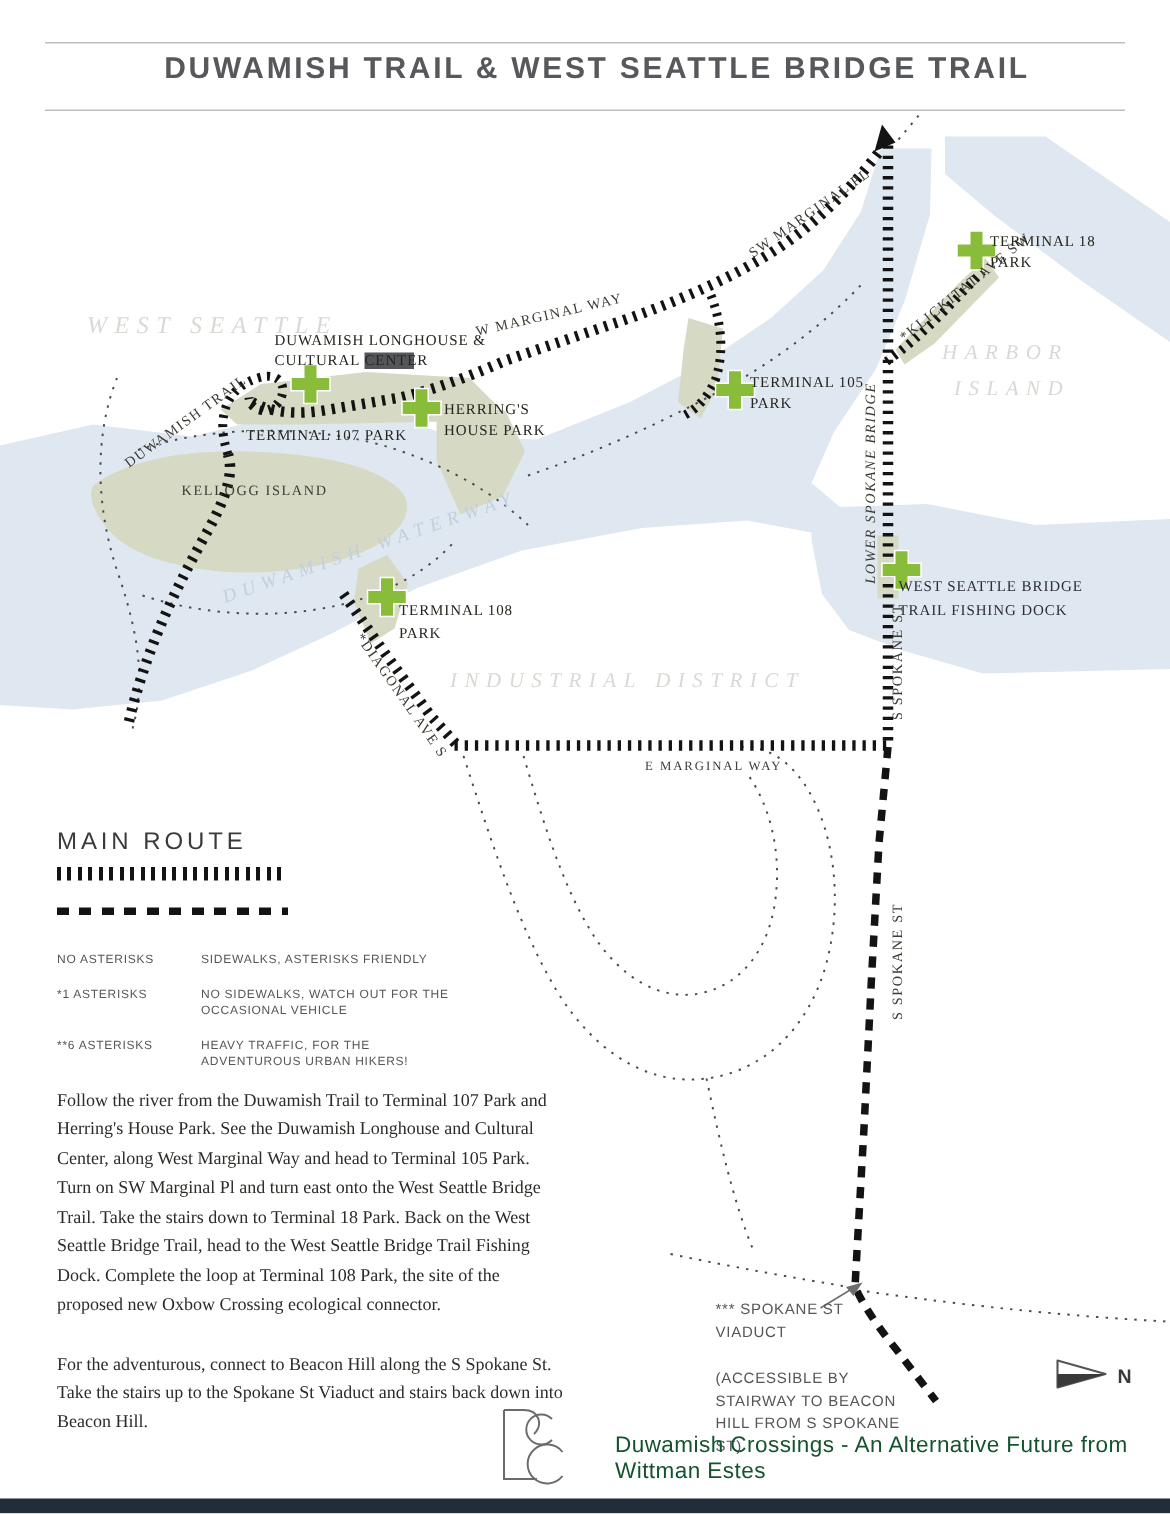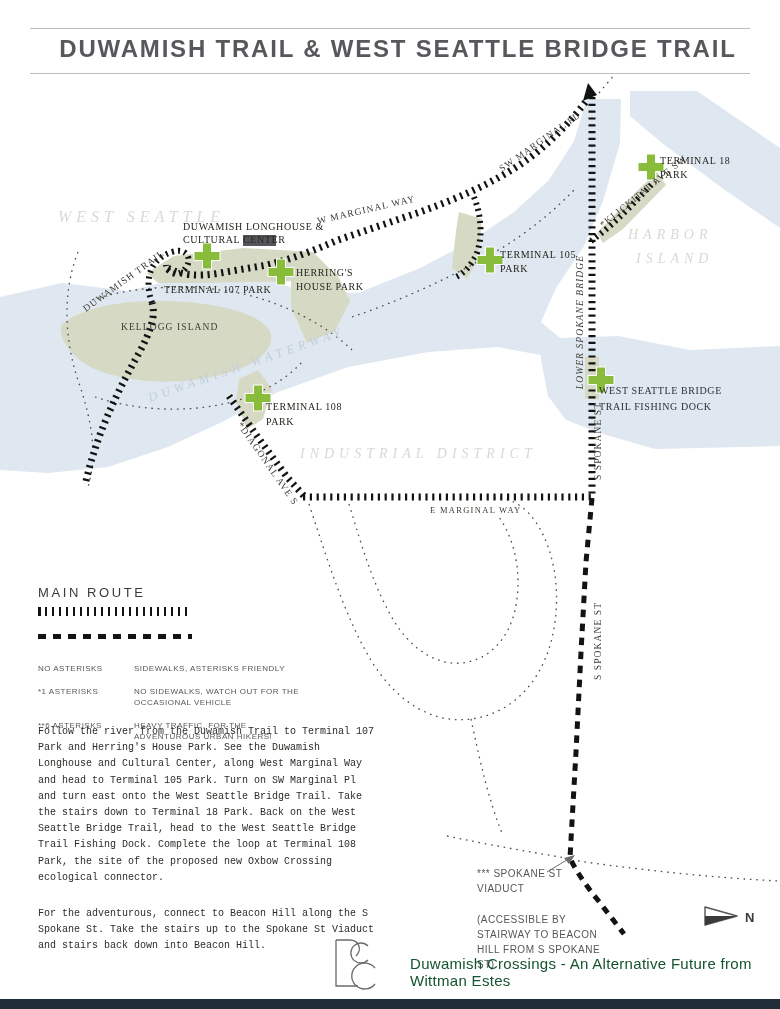--- a/index.html
+++ b/index.html
@@ -3,21 +3,21 @@
 <meta charset="utf-8">
 <style>
   html,body{margin:0;padding:0;background:#e9e9e9;}
   .page{position:relative;width:780px;height:1009px;background:#ffffff;overflow:hidden;
         font-family:"Liberation Sans",sans-serif;}
   .map-svg{position:absolute;left:0;top:0;}
 
   
   .rule{position:absolute;left:30px;right:30px;height:1px;background:#bdbdbd;}
   .page-title{position:absolute;left:16px;right:0;top:35px;text-align:center;
-    font-size:24px;font-weight:bold;letter-spacing:1.8px;color:#57585b;}
+    font-size:20px;font-weight:bold;letter-spacing:1.8px;color:#57585b;}
 
   
   .water{fill:#dfe7f0;stroke:none;}
   .park{fill:#d6dac4;stroke:none;}
   .tie{fill:none;stroke:#131313;stroke-width:7;stroke-dasharray:2.2 4.6;}
   .tie-sm{fill:none;stroke:#131313;stroke-width:6;stroke-dasharray:2 4.2;}
   .dash{fill:none;stroke:#131313;stroke-width:5;stroke-dasharray:7.5 6.5;}
   .dot{fill:none;stroke:#4a4a4a;stroke-width:1.3;stroke-dasharray:1.6 4.8;}
   .thin{fill:none;stroke:#6d6d6d;stroke-width:1;}
   text{font-family:"Liberation Serif",serif;}
@@ -27,32 +27,32 @@
   .lbl-road{font-size:9.5px;letter-spacing:1.1px;fill:#3c3c34;}
   .lbl-road-i{font-size:9.5px;letter-spacing:1.1px;fill:#3c3c34;font-style:italic;}
   .lbl-road-sm{font-size:8.5px;letter-spacing:1.3px;fill:#3c3c34;}
   .lbl-park{font-size:10px;letter-spacing:.6px;fill:#26261f;}
   .lbl-dark{fill:#2e2e38;}
   .compass-n{font-family:"Liberation Sans",sans-serif;font-size:13px;font-weight:bold;
     fill:#3a3a3a;letter-spacing:1px;}
 
   
   .legend{position:absolute;left:38px;top:553px;width:340px;color:#2f2f2f;}
-  .legend-h{font-size:13px;letter-spacing:2.6px;color:#3a3a3a;margin-top:32px;}
+  .legend-h{font-size:16px;letter-spacing:2.6px;color:#3a3a3a;}
   .sample-main{margin:7px 0 18px 0;width:150px;height:9px;
     background:repeating-linear-gradient(90deg,#131313 0 2.5px,transparent 2.5px 7px);}
   .sample-detour{margin:9px 0 24px 0;width:154px;height:5px;
     background:repeating-linear-gradient(90deg,#131313 0 8px,transparent 8px 15px);}
   .legend-row{display:grid;grid-template-columns:80px 1fr;column-gap:16px;
     font-size:8px;letter-spacing:.5px;color:#55565a;line-height:1.45;margin-bottom:11px;}
   .legend-row .desc{max-width:178px;}
 
   
   .body-copy{position:absolute;left:38px;top:724px;width:338px;
-    font-family:Liberation Mono, monospace;font-size:10px;line-height:1.62;color:#2b2b27;}
+    font-family:Liberation Serif, serif;font-size:12px;line-height:1.62;color:#2b2b27;}
   .body-copy p{margin:0 0 20px 0;}
 
   
   .viaduct{position:absolute;left:477px;top:866px;width:132px;
     font-size:10px;letter-spacing:.5px;color:#55565a;line-height:1.5;}
   .viaduct .v-title{margin-bottom:16px;}
 
   
   .credit{position:absolute;left:410px;top:955px;font-size:15px;color:#14532d;
     letter-spacing:.3px;}

